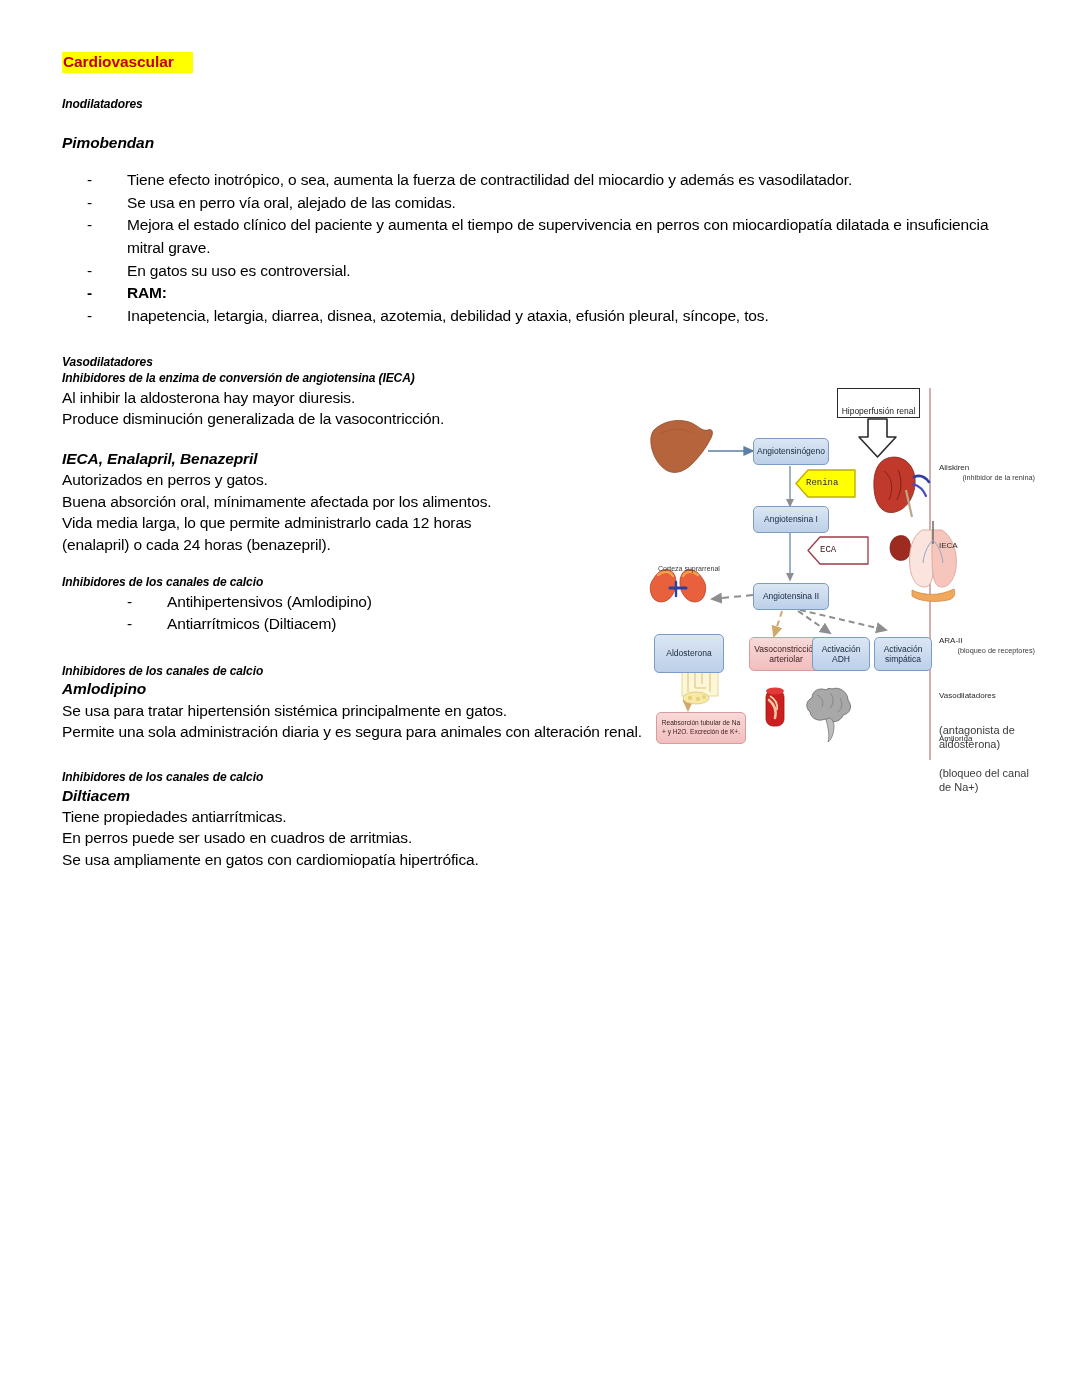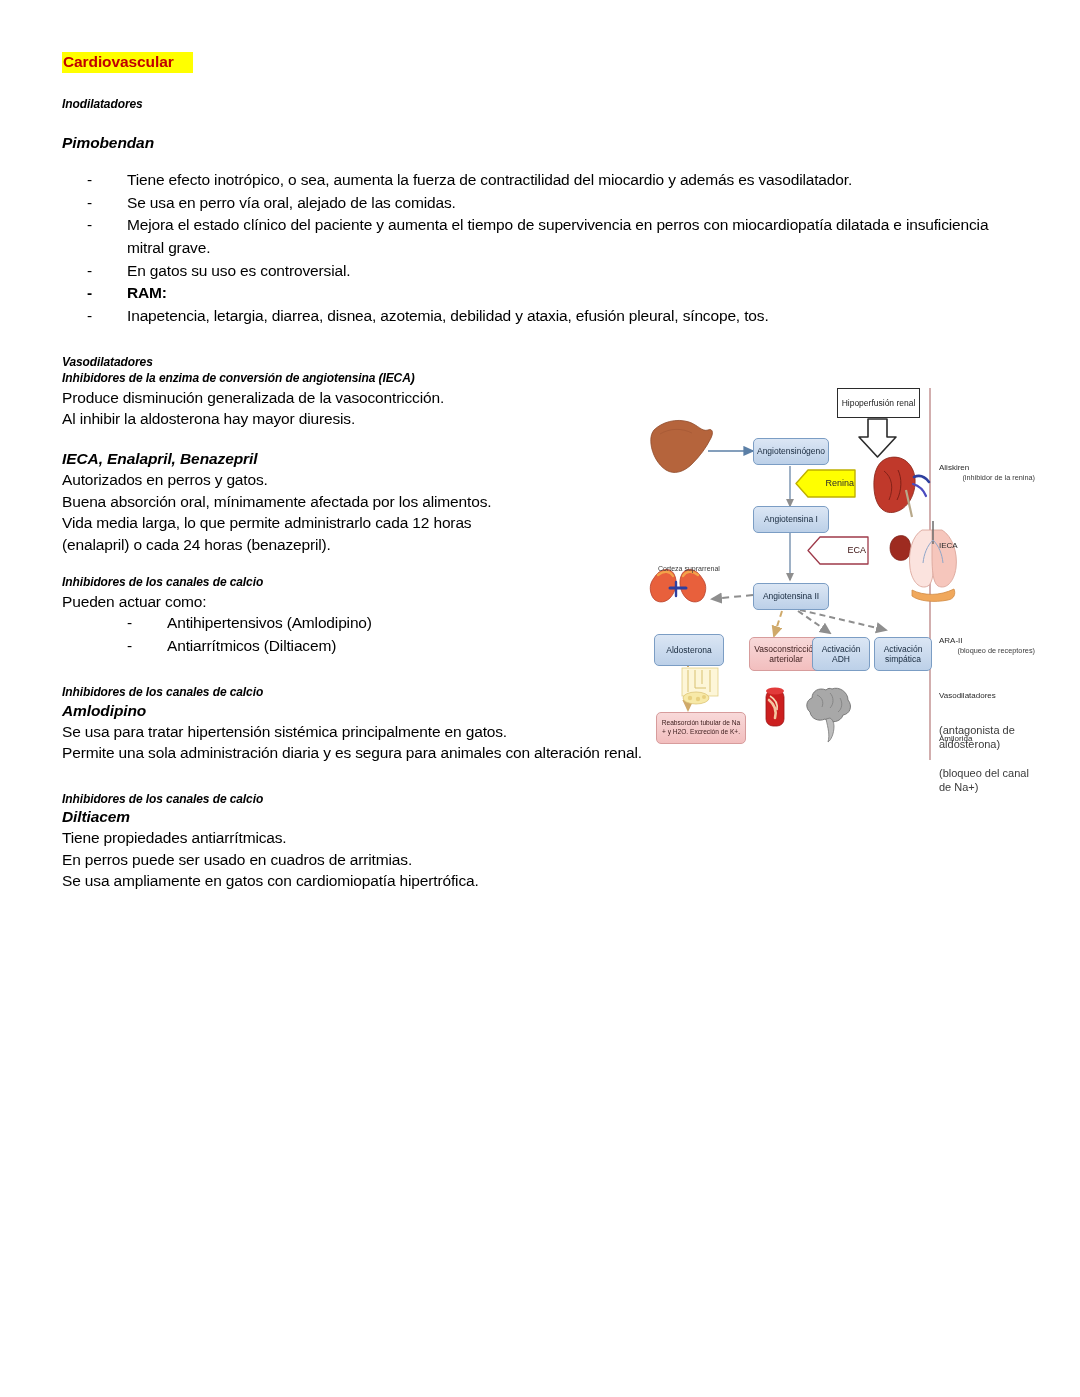--- a/index.html
+++ b/index.html
@@ -152,21 +152,22 @@
   .cortex-cap {
     position: absolute;
     font-size: 7px;
     color: #3a3a3a;
     white-space: nowrap;
   }
   .renina-txt, .eca-txt {
     position: absolute;
     font-size: 9px;
     color: #2a2a2a;
-    text-align: right;
+    text-align: left;
+    font-family: Liberation Mono, monospace;
   }
   .eca-txt { color: #3b1111; }
 </style>
 </head>
 <body>
 
 <div class="page">
 
   <div class="doc">
 
@@ -188,35 +189,34 @@
       <li><span class="dash">-</span><span>En gatos su uso es controversial.</span></li>
       <li class="b"><span class="dash">-</span><span>RAM:</span></li>
       <li><span class="dash">-</span><span>Inapetencia, letargia, diarrea, disnea, azotemia, debilidad y ataxia, efusión pleural, síncope, tos.</span></li>
     </ul>
 
     <div class="gap-28"></div>
 
     <div class="narrow">
       <div class="h-bold">Vasodilatadores</div>
       <div class="h-bold">Inhibidores de la enzima de conversión de angiotensina (IECA)</div>
+      <div class="p">Al inhibir la aldosterona hay mayor diuresis.</div>
       <div class="p">Produce disminución generalizada de la vasocontricción.</div>
-      <div class="p">Al inhibir la aldosterona hay mayor diuresis.</div>
 
       <div class="gap-20"></div>
 
       <div class="h-bolditalic">IECA, Enalapril, Benazepril</div>
       <div class="p">Autorizados en perros y gatos.</div>
       <div class="p">Buena absorción oral, mínimamente afectada por los alimentos.</div>
       <div class="p">Vida media larga, lo que permite administrarlo cada 12 horas</div>
       <div class="p">(enalapril) o cada 24 horas (benazepril).</div>
 
       <div class="gap-20"></div>
 
       <div class="h-bold">Inhibidores de los canales de calcio</div>
-      <div class="p">Pueden actuar como:</div>
       <ul class="dashlist indented">
         <li><span class="dash">-</span><span>Antihipertensivos (Amlodipino)</span></li>
         <li><span class="dash">-</span><span>Antiarrítmicos (Diltiacem)</span></li>
       </ul>
     </div>
 
     <div class="gap-28"></div>
 
     <div>
       <div class="h-bold">Inhibidores de los canales de calcio</div>
@@ -342,21 +342,21 @@
                  C171,341 179,344 185,341 C191,346 201,344 203,337
                  C210,336 213,328 208,322 C208,314 199,308 192,311
                  C190,310 188,310 186,312 z" fill="#a8a8a8" stroke="#6f6f6f" stroke-width="0.9"></path>
         <path d="M177,317 C182,319 184,324 182,329" stroke="#7d7d7d" stroke-width="0.8" fill="none"></path>
         <path d="M190,315 C194,319 194,326 190,330" stroke="#7d7d7d" stroke-width="0.8" fill="none"></path>
         <path d="M200,320 C203,325 202,331 198,334" stroke="#7d7d7d" stroke-width="0.8" fill="none"></path>
         <path d="M186,341 C188,350 190,357 188,364 C191,362 194,356 194,348 C194,344 192,341 190,340 z" fill="#bdbdbd" stroke="#787878" stroke-width="0.8"></path>
       </g>
     </svg>
 
-    <div class="box white" style="left:197px; top:10px; width:83px; height:30px;">
+    <div class="box white" style="left:197px; top:10px; width:83px; height:30px;align-items:flex-end;">
       <span>Hipoperfusión renal</span>
     </div>
 
     <div class="box blue" style="left:113px; top:60px; width:76px; height:27px;">
       <span>Angiotensinógeno</span>
     </div>
 
     <div class="renina-txt" style="left:166px; top:100px; width:48px;">
       <span>Renina</span>
     </div>
@@ -370,21 +370,21 @@
     </div>
 
     <div class="box blue" style="left:113px; top:205px; width:76px; height:27px;">
       <span>Angiotensina II</span>
     </div>
 
     <div class="cortex-cap" style="left:18px; top:187px;">
       <span>Corteza suprarrenal</span>
     </div>
 
-    <div class="box blue" style="left:14px; top:256px; width:70px; height:32px;">
+    <div class="box blue" style="left:14px; top:256px; width:70px; height:39px;">
       <span>Aldosterona</span>
     </div>
 
     <div class="box pink" style="left:4px; top:334px; width:90px; height:32px; font-size:6.6px; line-height:1.3;">
       <span>Reabsorción tubular de Na + y H2O. Excreción de K+.</span>
     </div>
 
     <div class="box pink" style="left:97px; top:259px; width:74px; height:34px;">
       <span>Vasoconstricción arteriolar</span>
     </div>

